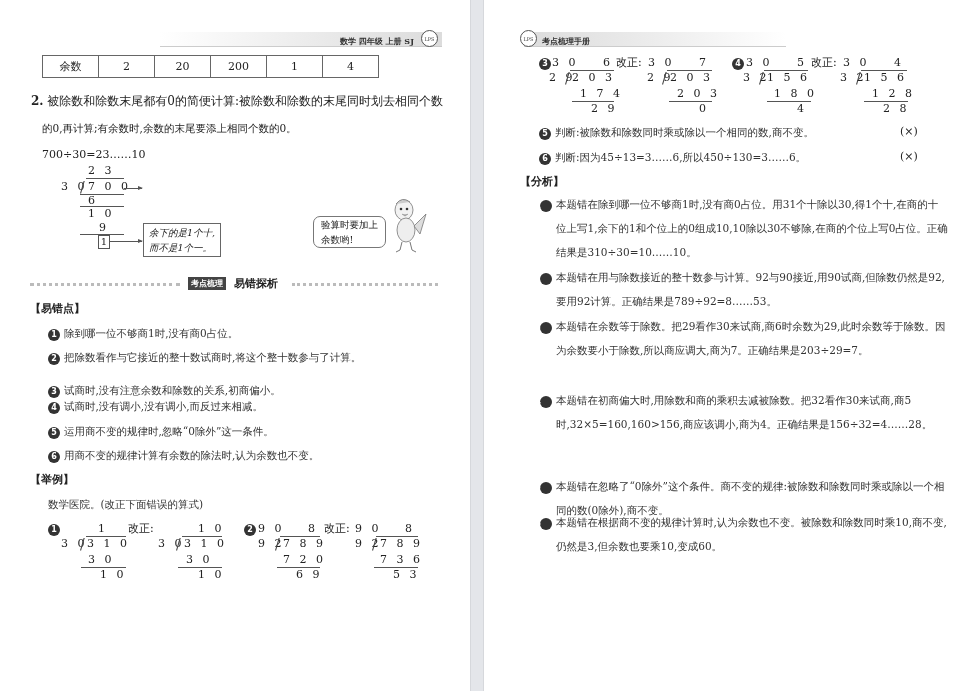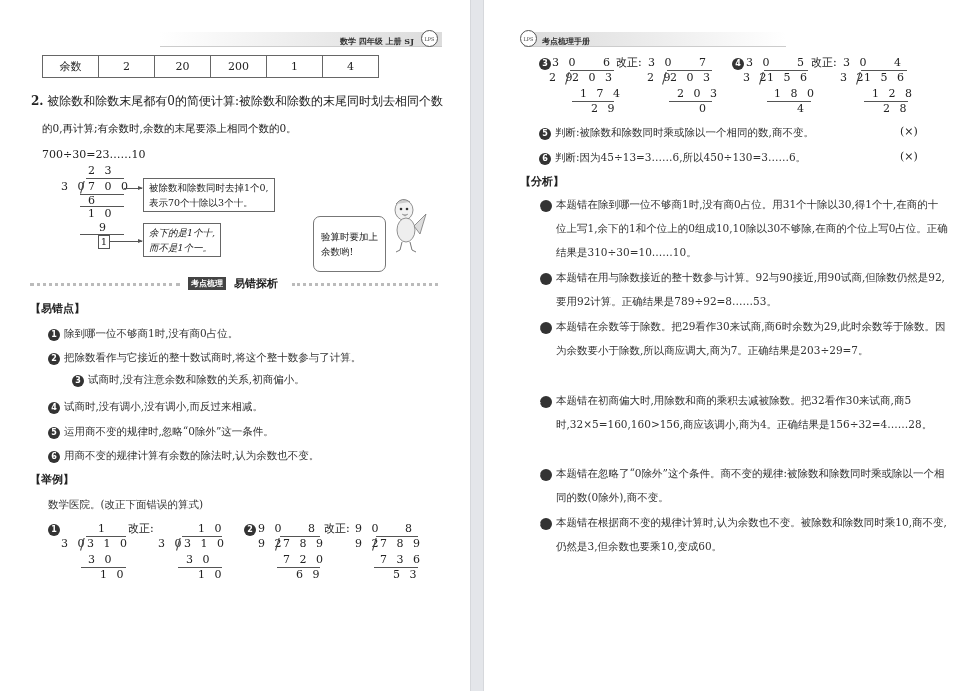--- a/index.html
+++ b/index.html
@@ -22,21 +22,21 @@
   
   table.rem{position:absolute;left:42px;top:55px;border-collapse:collapse;}
   table.rem td{border:1px solid #666;height:21px;text-align:center;font-size:11px;padding:0;}
   
   .div{position:absolute;font-size:11px;line-height:16px;letter-spacing:3px;white-space:pre;}
   .line{position:absolute;height:0;border-top:1px solid #555;}
   .slash{position:absolute;font-size:14px;line-height:14px;color:#444;}
   .box{position:absolute;border:1px solid #666;font-size:9.5px;line-height:15px;padding:1px 5px;white-space:nowrap;background:#fff;}
   .arrow{position:absolute;height:0;border-top:1px solid #555;}
   .arrow::after{content:"";position:absolute;right:-1px;top:-3px;border-left:5px solid #555;border-top:2.5px solid transparent;border-bottom:2.5px solid transparent;}
-  .bubble{position:absolute;border:1px solid #777;border-radius:7px;font-size:9.5px;line-height:15px;padding:12px 7px;white-space:nowrap;background:#fff;}
+  .bubble{position:absolute;border:1px solid #777;border-radius:7px;font-size:9.5px;line-height:15px;padding:0 7px;white-space:nowrap;background:#fff;}
   .section-title{position:absolute;left:30px;top:277px;width:408px;height:14px;text-align:right;}
   .dots{position:absolute;top:6px;height:3px;border-top:3px dotted #bbb;}
   .tag{position:absolute;left:158px;top:0;background:#444;color:#fff;font-size:8px;font-weight:bold;
        padding:1px 3px;font-family:"DejaVu Sans",sans-serif;}
   .sec-name{position:absolute;left:204px;top:-1px;font-size:11px;font-weight:bold;font-family:"DejaVu Sans",sans-serif;}
   .bracket{font-size:11px;font-weight:bold;font-family:"DejaVu Sans",sans-serif;}
   .num{display:inline-block;width:12px;height:12px;border-radius:50%;background:#333;color:#fff;
        font-size:8px;line-height:12px;text-align:center;font-weight:bold;margin-right:4px;font-family:"DejaVu Sans",sans-serif;vertical-align:0px;}
   .item{position:absolute;left:48px;font-size:10.5px;line-height:14px;white-space:nowrap;color:#333;}
   .ana{position:absolute;left:56px;width:392px;font-size:10.5px;line-height:24px;color:#333;text-indent:-16px;padding-left:16px;}
@@ -80,24 +80,20 @@
   <div class="div" style="left:88px;top:179px;">7 0 0</div>
   <div class="line" style="left:80px;top:194px;width:44px;"></div>
   <div class="div" style="left:88px;top:193px;">6</div>
   <div class="line" style="left:80px;top:206px;width:44px;"></div>
   <div class="div" style="left:88px;top:206px;">1 0</div>
   <div class="div" style="left:99px;top:220px;">9</div>
   <div class="line" style="left:80px;top:234px;width:44px;"></div>
   <div class="abs" style="left:98px;top:235px;width:10px;height:12px;border:1px solid #555;font-size:10px;line-height:12px;text-align:center;">1</div>
 
   <div class="arrow" style="left:124px;top:188px;width:18px;"></div>
-  <div class="box" style="left:143px;top:178px;">
-    <div>被除数和除数同时去掉1个0,</div>
-    <div>表示70个十除以3个十。</div>
-  </div>
   <div class="arrow" style="left:110px;top:241px;width:32px;"></div>
   <div class="box" style="left:143px;top:223px;font-style:italic;">
     <div>余下的是1个十,</div>
     <div>而不是1个一。</div>
   </div>
 
   <div class="bubble" style="left:313px;top:216px;">
     <div>验算时要加上</div>
     <div>余数哟!</div>
   </div>
@@ -115,21 +111,21 @@
   <div class="section-title">
     <div class="dots" style="left:0;width:150px;"></div>
     <div class="tag">考点梳理</div>
     <div class="sec-name">易错探析</div>
     <div class="dots" style="left:262px;width:146px;"></div>
   </div>
 
   <div class="abs bracket" style="left:30px;top:301px;">【易错点】</div>
   <div class="item" style="top:326px;"><span class="num">1</span><span>除到哪一位不够商1时,没有商0占位。</span></div>
   <div class="item" style="top:350px;"><span class="num">2</span><span>把除数看作与它接近的整十数试商时,将这个整十数参与了计算。</span></div>
-  <div class="item" style="top:372px;margin-left:24px;"><span class="num">3</span><span>试商时,没有注意余数和除数的关系,初商偏小。</span></div>
+  <div class="item" style="top:383px;"><span class="num">3</span><span>试商时,没有注意余数和除数的关系,初商偏小。</span></div>
   <div class="item" style="top:399px;"><span class="num">4</span><span>试商时,没有调小,没有调小,而反过来相减。</span></div>
   <div class="item" style="top:424px;"><span class="num">5</span><span>运用商不变的规律时,忽略“0除外”这一条件。</span></div>
   <div class="item" style="top:448px;"><span class="num">6</span><span>用商不变的规律计算有余数的除法时,认为余数也不变。</span></div>
 
   <div class="abs bracket" style="left:30px;top:472px;">【举例】</div>
   <div class="item" style="top:497px;">数学医院。(改正下面错误的算式)</div>
 
   <span class="num abs" style="left:48px;top:524px;">1</span>
   <div class="div" style="left:98px;top:521px;">1</div>
   <div class="line" style="left:86px;top:536px;width:40px;"></div>
@@ -229,21 +225,21 @@
   <div class="item" style="left:55px;top:125px;"><span class="num">5</span><span>判断:被除数和除数同时乘或除以一个相同的数,商不变。</span></div>
   <div class="abs t" style="left:416px;top:125px;">(×)</div>
   <div class="item" style="left:55px;top:150px;"><span class="num">6</span><span>判断:因为45÷13=3……6,所以450÷130=3……6。</span></div>
   <div class="abs t" style="left:416px;top:150px;">(×)</div>
 
   <div class="abs bracket" style="left:36px;top:174px;">【分析】</div>
   <div class="ana" style="top:192px;"><span class="num">1</span><span>本题错在除到哪一位不够商1时,没有商0占位。用31个十除以30,得1个十,在商的十位上写1,余下的1和个位上的0组成10,10除以30不够除,在商的个位上写0占位。正确结果是310÷30=10……10。</span></div>
   <div class="ana" style="top:265px;"><span class="num">2</span><span>本题错在用与除数接近的整十数参与计算。92与90接近,用90试商,但除数仍然是92,要用92计算。正确结果是789÷92=8……53。</span></div>
   <div class="ana" style="top:314px;"><span class="num">3</span><span>本题错在余数等于除数。把29看作30来试商,商6时余数为29,此时余数等于除数。因为余数要小于除数,所以商应调大,商为7。正确结果是203÷29=7。</span></div>
   <div class="ana" style="top:388px;"><span class="num">4</span><span>本题错在初商偏大时,用除数和商的乘积去减被除数。把32看作30来试商,商5时,32×5=160,160&gt;156,商应该调小,商为4。正确结果是156÷32=4……28。</span></div>
-  <div class="ana" style="top:461px;"><span class="num">5</span><span>本题错在忽略了“0除外”这个条件。商不变的规律:被除数和除数同时乘或除以一个相同的数(0除外),商不变。</span></div>
+  <div class="ana" style="top:474px;"><span class="num">5</span><span>本题错在忽略了“0除外”这个条件。商不变的规律:被除数和除数同时乘或除以一个相同的数(0除外),商不变。</span></div>
   <div class="ana" style="top:510px;"><span class="num">6</span><span>本题错在根据商不变的规律计算时,认为余数也不变。被除数和除数同时乘10,商不变,仍然是3,但余数也要乘10,变成60。</span></div>
 
   <div class="footer" style="left:146px;">
     <span>考点梳理时习卷  数学</span>
     <span class="pg">6</span>
     <span>四年级  上册  SJ</span>
   </div>
 </div>
 
 </body></html>

